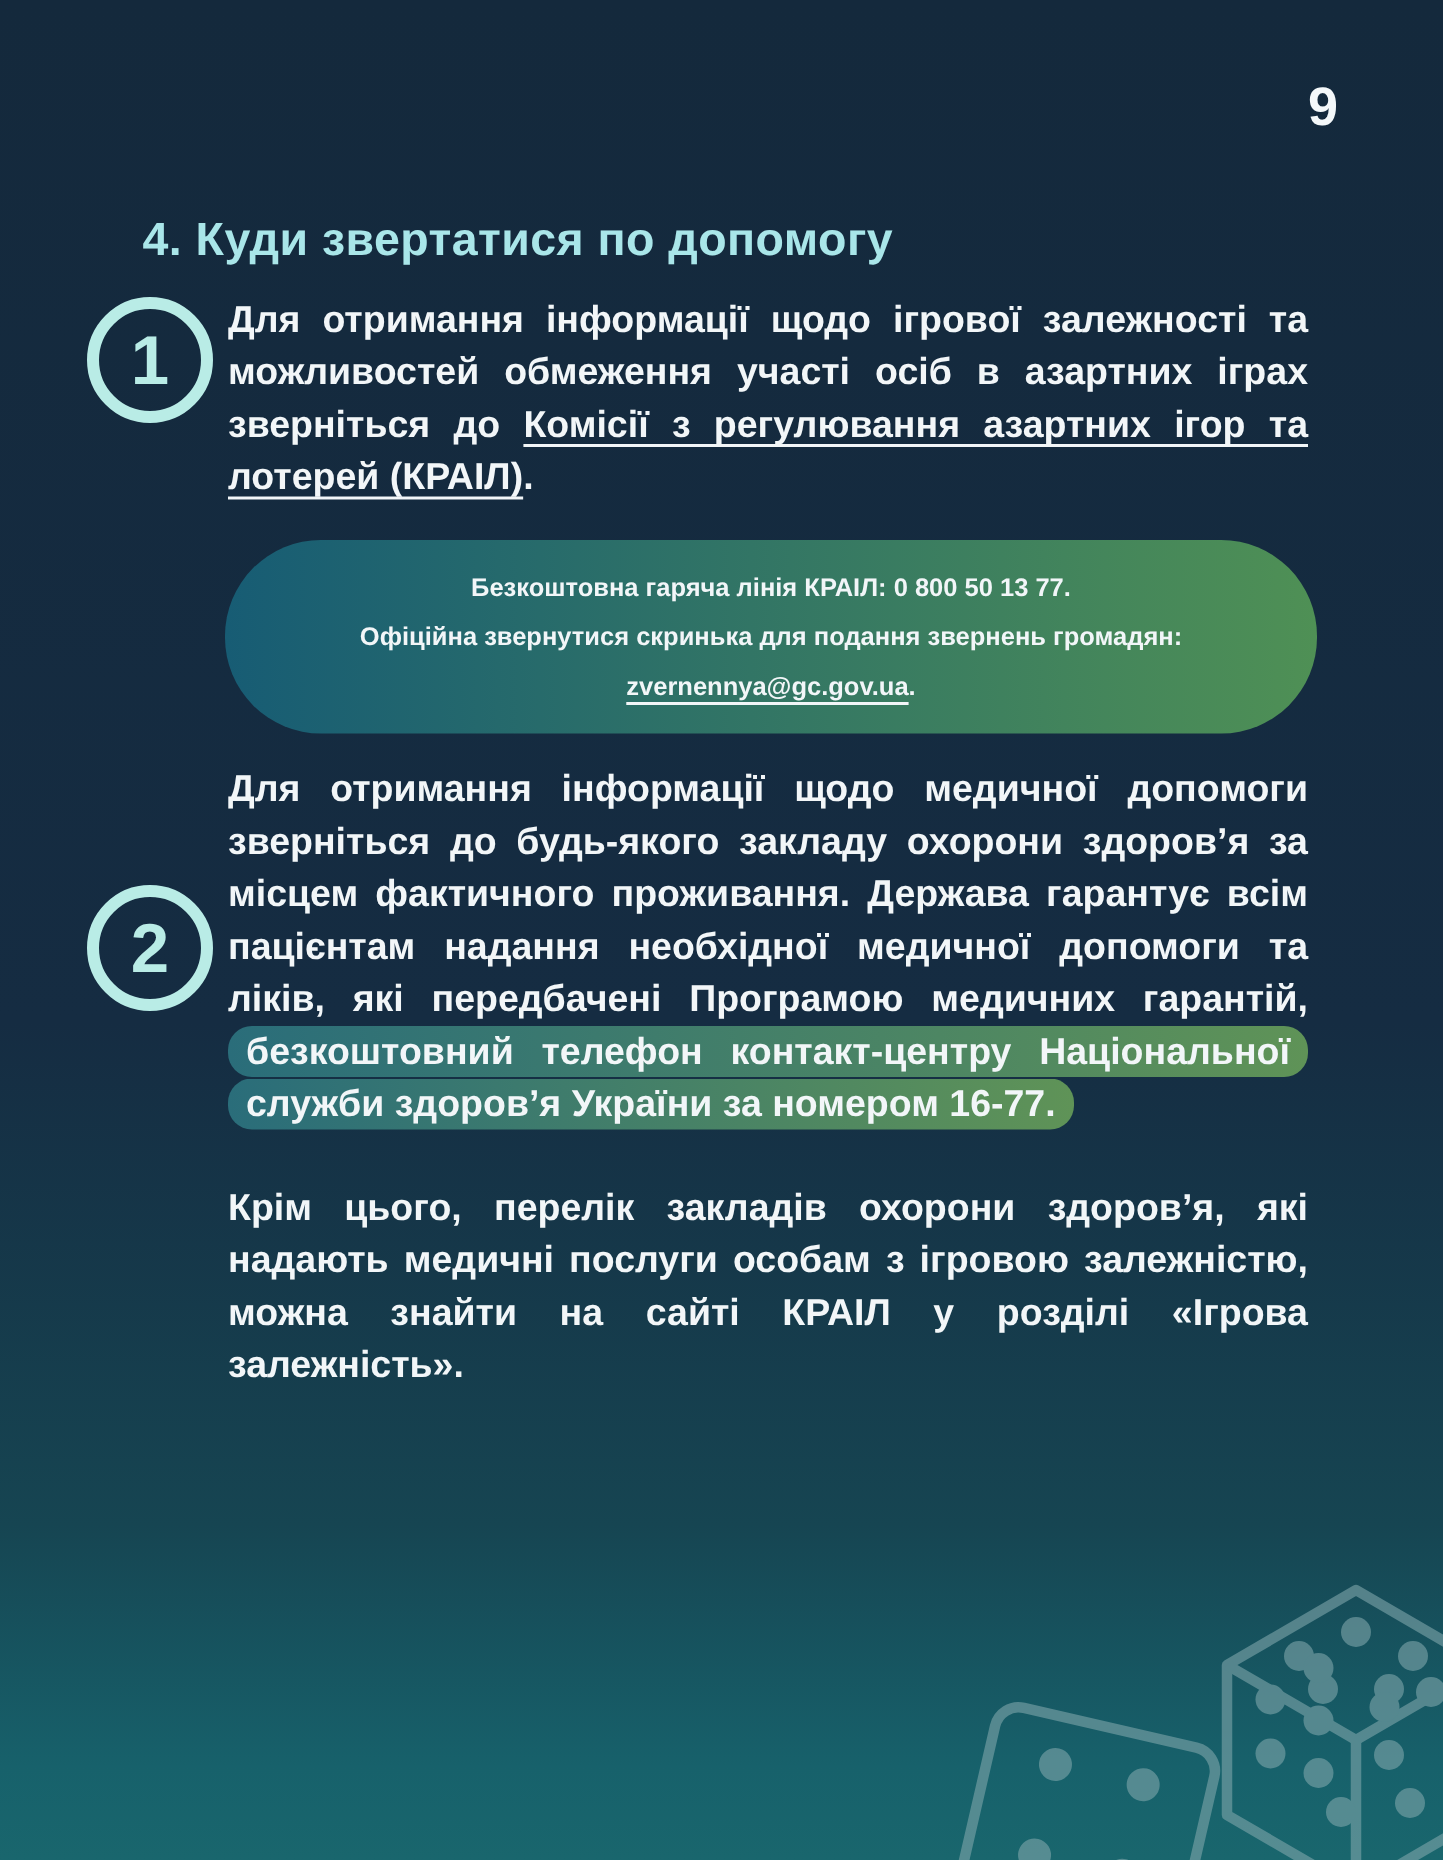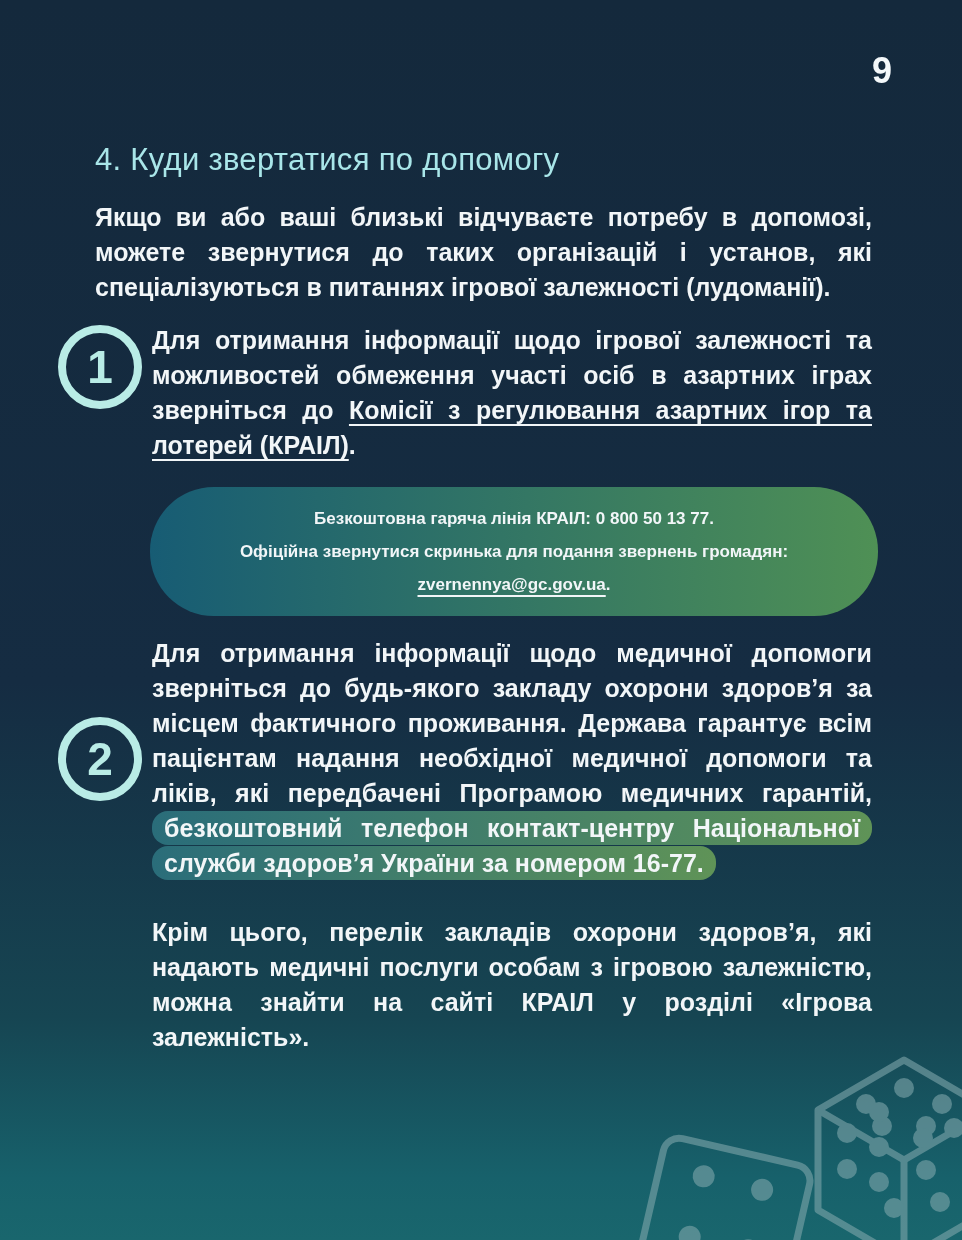--- a/index.html
+++ b/index.html
@@ -24,21 +24,21 @@
     position: absolute;
     top: 50px; right: 70px;
     font-size: 36px;
     font-weight: bold;
     color: #f4f8fa;
   }
 
   .heading {
     margin: 142px 90px 0 95px;
     font-size: 31px;
-    font-weight: normal;
+    font-weight: bold;
     letter-spacing: 0.3px;
     color: var(--heading, #a9e6e9);
   }
 
   .intro {
     margin: 22px 90px 0 95px;
     font-size: 25px;
     font-weight: bold;
     line-height: 35px;
     text-align: justify;
@@ -121,21 +121,20 @@
 </style>
 </head>
 <body>
 
 <div class="page">
 
   <div class="page-number">9</div>
 
   <h1 class="heading">4. Куди звертатися по допомогу</h1>
 
-  <p class="intro">Якщо ви або ваші близькі відчуваєте потребу в допомозі, можете звернутися до таких організацій і установ, які спеціалізуються в питаннях ігрової залежності (лудоманії).</p>
 
   <div class="item item-1">
     <div class="num-circle">
       <span>1</span>
     </div>
     <p class="item-text"><span>Для отримання інформації щодо ігрової залежності та можливостей обмеження участі осіб в азартних іграх зверніться до </span><a class="link" href="#">Комісії з регулювання азартних ігор та лотерей (КРАІЛ)</a><span>.</span></p>
   </div>
 
   <div class="hotline">
     <div>Безкоштовна гаряча лінія КРАІЛ: 0 800 50 13 77.</div>

